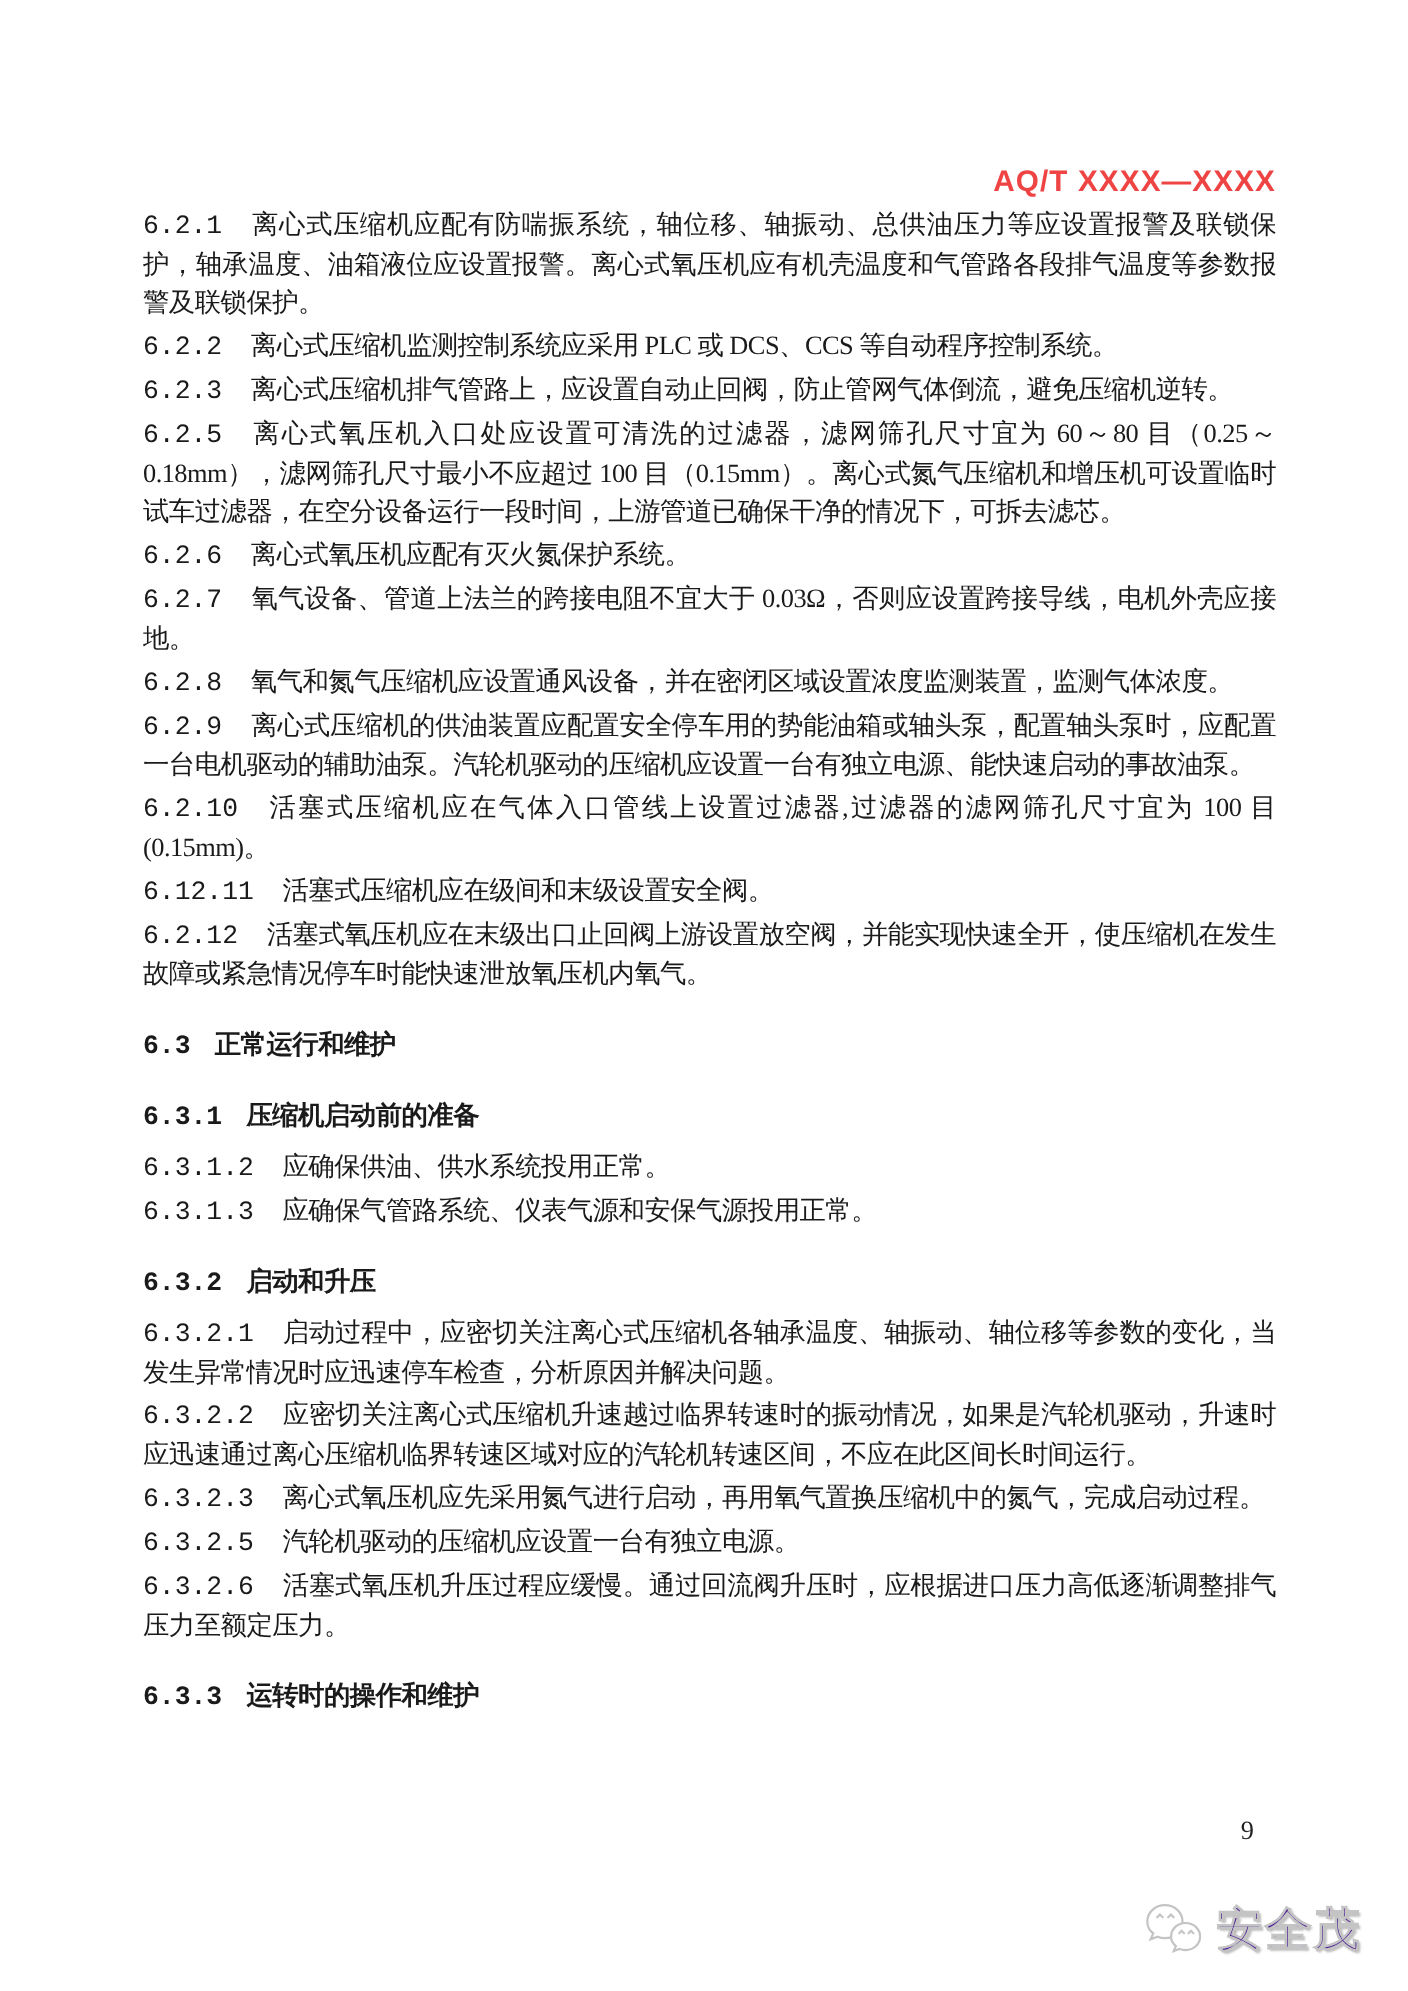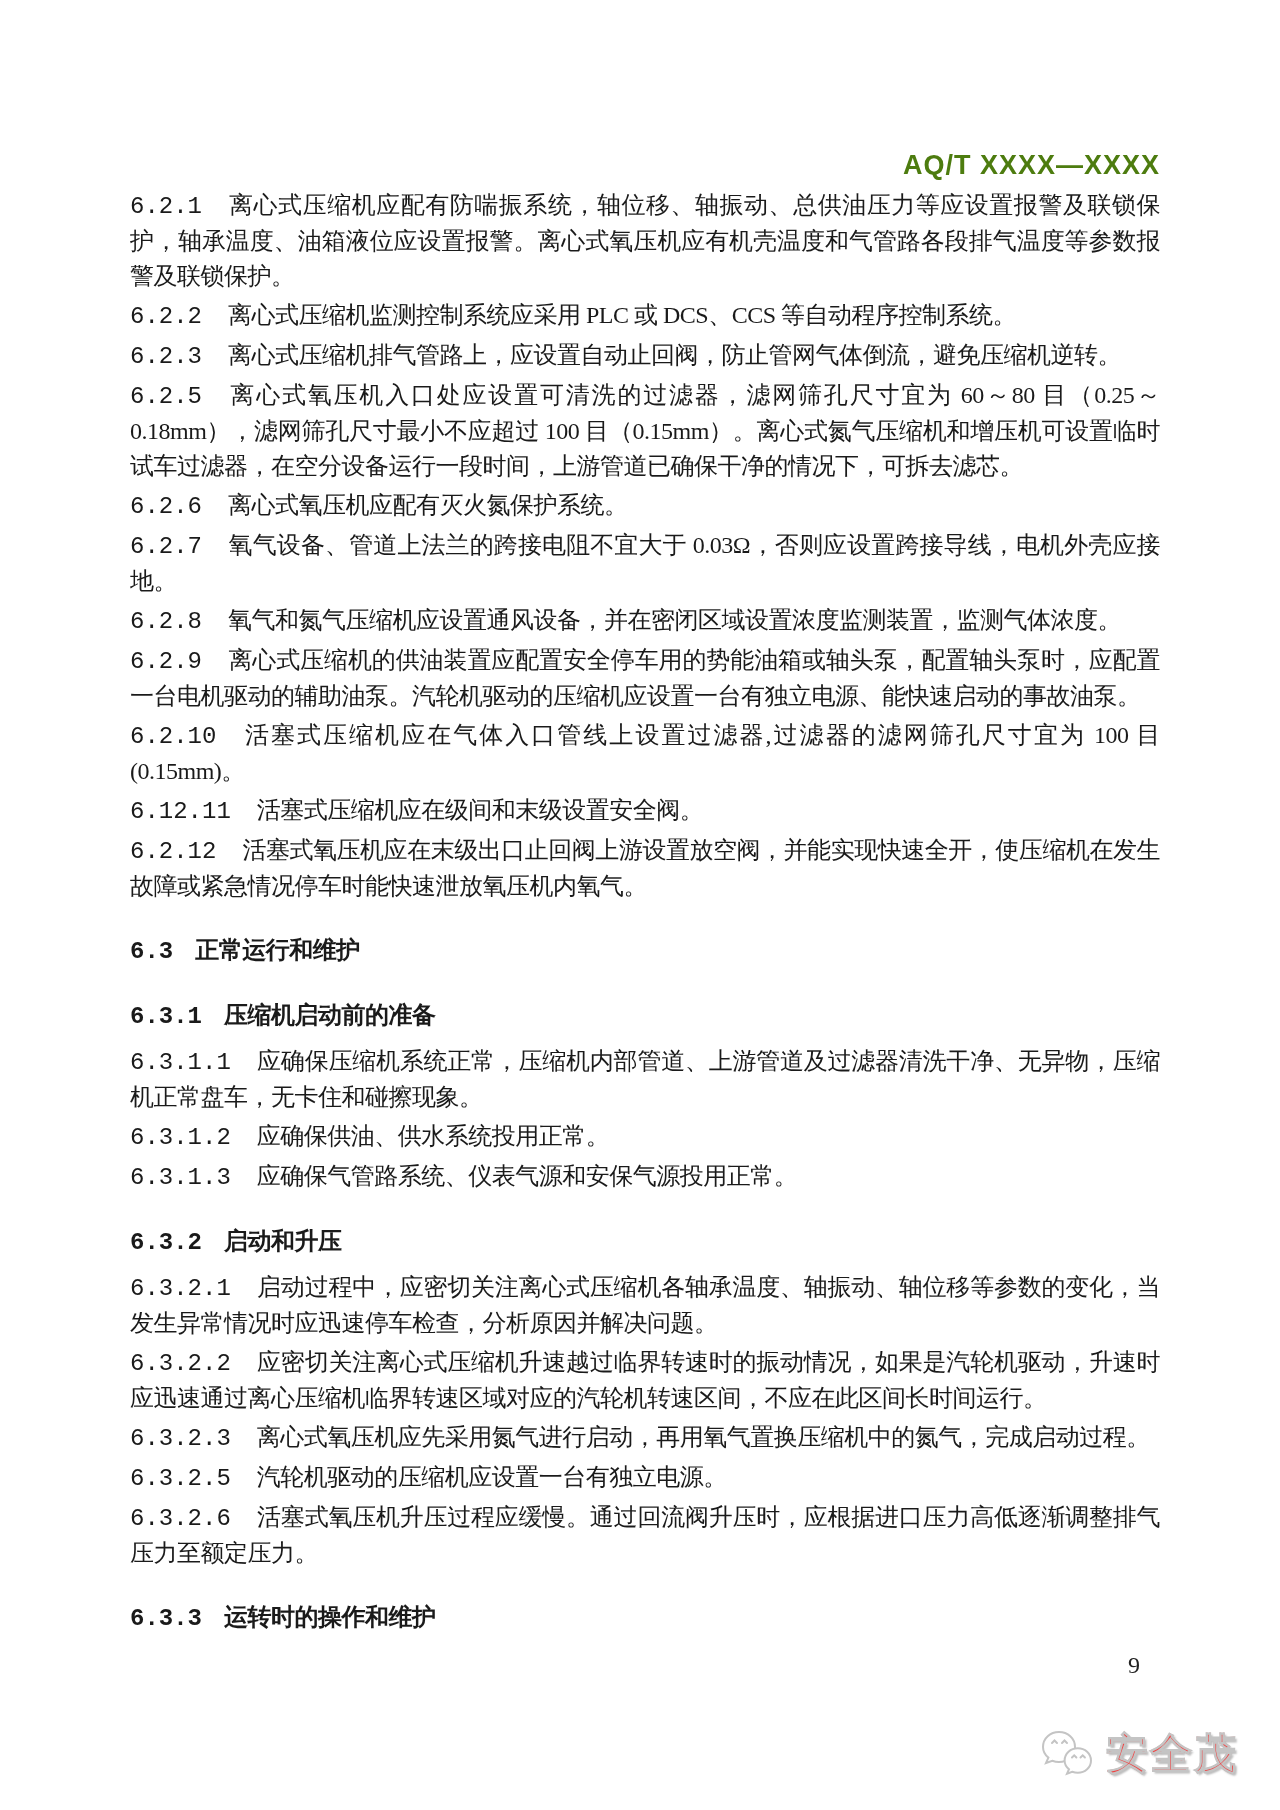--- a/index.html
+++ b/index.html
@@ -8,21 +8,21 @@
     width:1280px;height:1810px;
     background:#ffffff;
     overflow:hidden;
     font-family:"Liberation Serif","DejaVu Serif",serif;
     color:#1a1a1a;
   }
   .doc-header{
     position:absolute;top:150px;right:120px;
     font-family:"Liberation Sans","DejaVu Sans",sans-serif;
     font-weight:bold;font-size:27px;letter-spacing:1px;
-    color:#4d7c0f;
+    color:#ef4444;
     font-stretch:condensed;
   }
   .doc-body{
     position:absolute;top:188px;left:130px;width:1030px;
     font-size:24px;line-height:35px;
     letter-spacing:-0.5px;
     text-align:justify;
   }
   .doc-body p{margin:0;}
   .doc-body p.clause{margin-bottom:4px;}
@@ -46,21 +46,21 @@
   }
   .watermark{
     position:absolute;top:1726px;right:42px;
     display:flex;align-items:center;gap:10px;
     pointer-events:none;
   }
   .wm-icon svg{display:block;}
   .wm-text{
     font-family:"Liberation Sans","DejaVu Sans",sans-serif;
     font-size:42px;font-weight:bold;
-    color:#ef4444;
+    color:#4c1d95;
     -webkit-text-stroke:1px #c4c4c4;
     text-shadow:2px 2px 2px #bdbdbd;
     letter-spacing:2px;
   }
 </style>
 </head>
 <body>
 
 <div class="page">
 
@@ -75,21 +75,20 @@
       <p class="clause"><span class="num">6.2.5</span><span class="txt">离心式氧压机入口处应设置可清洗的过滤器，滤网筛孔尺寸宜为 60～80 目（0.25～0.18mm），滤网筛孔尺寸最小不应超过 100 目（0.15mm）。离心式氮气压缩机和增压机可设置临时试车过滤器，在空分设备运行一段时间，上游管道已确保干净的情况下，可拆去滤芯。</span></p>
       <p class="clause"><span class="num">6.2.6</span><span class="txt">离心式氧压机应配有灭火氮保护系统。</span></p>
       <p class="clause"><span class="num">6.2.7</span><span class="txt">氧气设备、管道上法兰的跨接电阻不宜大于 0.03Ω，否则应设置跨接导线，电机外壳应接地。</span></p>
       <p class="clause"><span class="num">6.2.8</span><span class="txt">氧气和氮气压缩机应设置通风设备，并在密闭区域设置浓度监测装置，监测气体浓度。</span></p>
       <p class="clause"><span class="num">6.2.9</span><span class="txt">离心式压缩机的供油装置应配置安全停车用的势能油箱或轴头泵，配置轴头泵时，应配置一台电机驱动的辅助油泵。汽轮机驱动的压缩机应设置一台有独立电源、能快速启动的事故油泵。</span></p>
       <p class="clause"><span class="num">6.2.10</span><span class="txt">活塞式压缩机应在气体入口管线上设置过滤器,过滤器的滤网筛孔尺寸宜为 100 目(0.15mm)。</span></p>
       <p class="clause"><span class="num">6.12.11</span><span class="txt">活塞式压缩机应在级间和末级设置安全阀。</span></p>
       <p class="clause"><span class="num">6.2.12</span><span class="txt">活塞式氧压机应在末级出口止回阀上游设置放空阀，并能实现快速全开，使压缩机在发生故障或紧急情况停车时能快速泄放氧压机内氧气。</span></p>
       <p class="heading"><span class="num">6.3</span><span class="txt">正常运行和维护</span></p>
       <p class="heading"><span class="num">6.3.1</span><span class="txt">压缩机启动前的准备</span></p>
-      <p class="clause"><span class="num">6.3.1.1</span><span class="txt">应确保压缩机系统正常，压缩机内部管道、上游管道及过滤器清洗干净、无异物，压缩机正常盘车，无卡住和碰擦现象。</span></p>
       <p class="clause"><span class="num">6.3.1.2</span><span class="txt">应确保供油、供水系统投用正常。</span></p>
       <p class="clause"><span class="num">6.3.1.3</span><span class="txt">应确保气管路系统、仪表气源和安保气源投用正常。</span></p>
       <p class="heading"><span class="num">6.3.2</span><span class="txt">启动和升压</span></p>
       <p class="clause"><span class="num">6.3.2.1</span><span class="txt">启动过程中，应密切关注离心式压缩机各轴承温度、轴振动、轴位移等参数的变化，当发生异常情况时应迅速停车检查，分析原因并解决问题。</span></p>
       <p class="clause"><span class="num">6.3.2.2</span><span class="txt">应密切关注离心式压缩机升速越过临界转速时的振动情况，如果是汽轮机驱动，升速时应迅速通过离心压缩机临界转速区域对应的汽轮机转速区间，不应在此区间长时间运行。</span></p>
       <p class="clause"><span class="num">6.3.2.3</span><span class="txt">离心式氧压机应先采用氮气进行启动，再用氧气置换压缩机中的氮气，完成启动过程。</span></p>
       <p class="clause"><span class="num">6.3.2.5</span><span class="txt">汽轮机驱动的压缩机应设置一台有独立电源。</span></p>
       <p class="clause"><span class="num">6.3.2.6</span><span class="txt">活塞式氧压机升压过程应缓慢。通过回流阀升压时，应根据进口压力高低逐渐调整排气压力至额定压力。</span></p>
       <p class="heading"><span class="num">6.3.3</span><span class="txt">运转时的操作和维护</span></p>
     </main>

